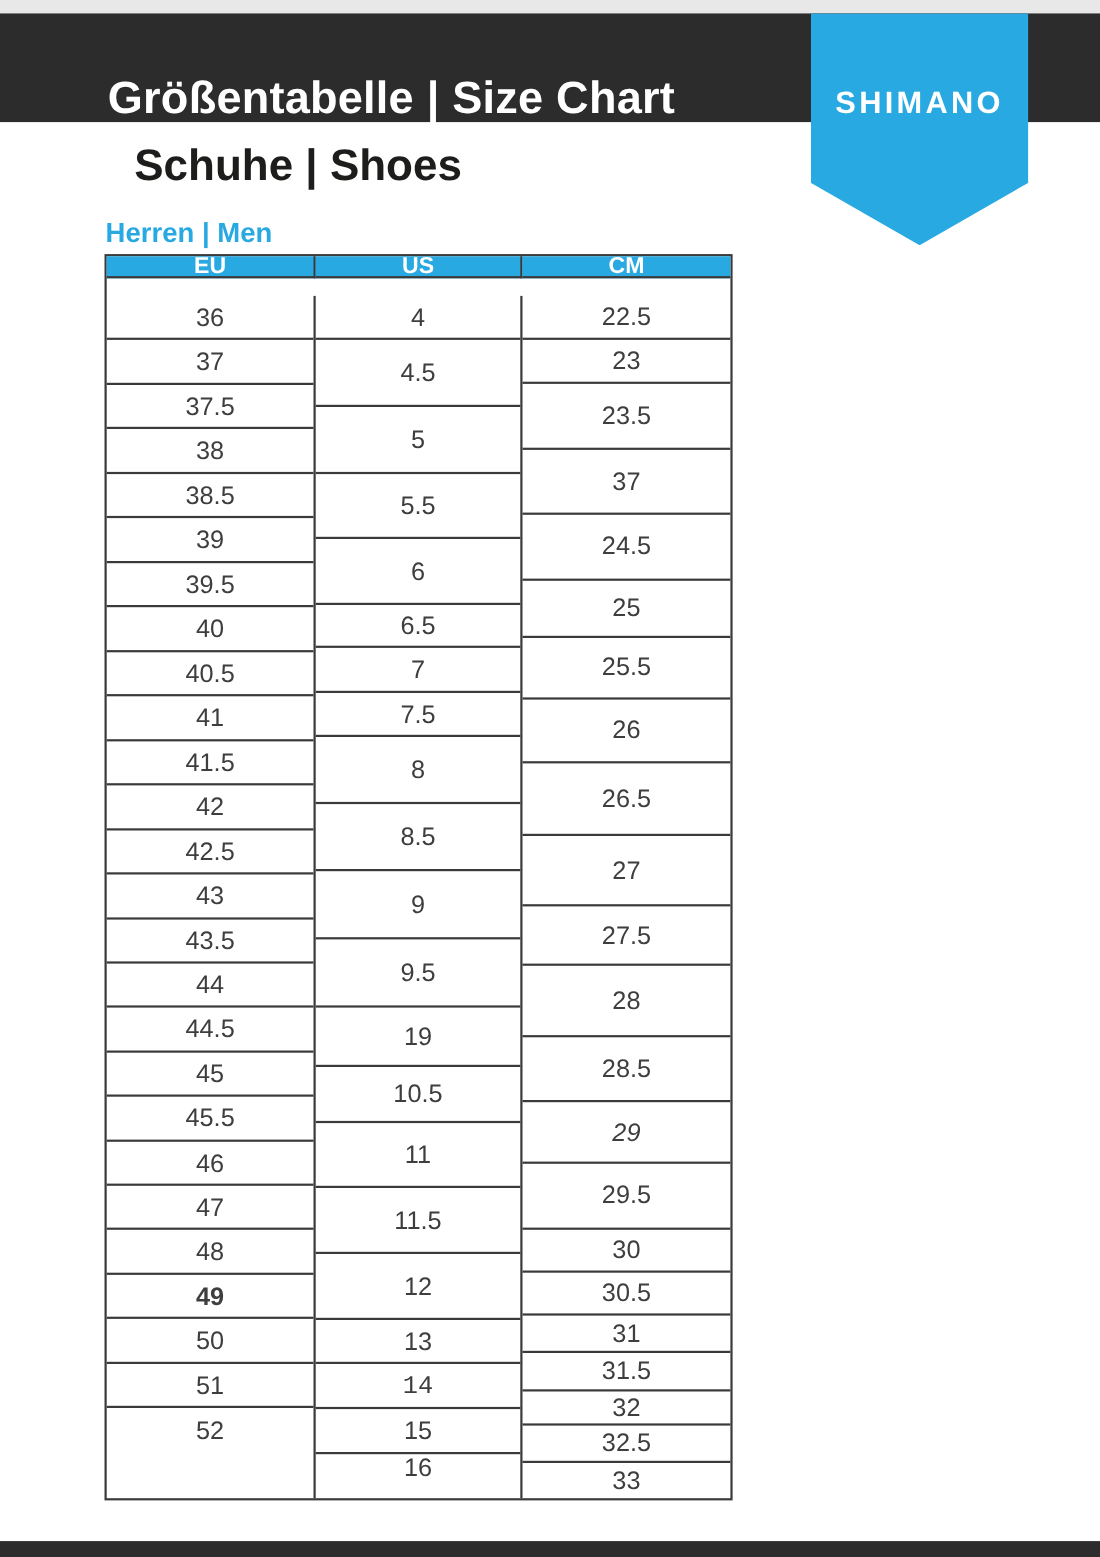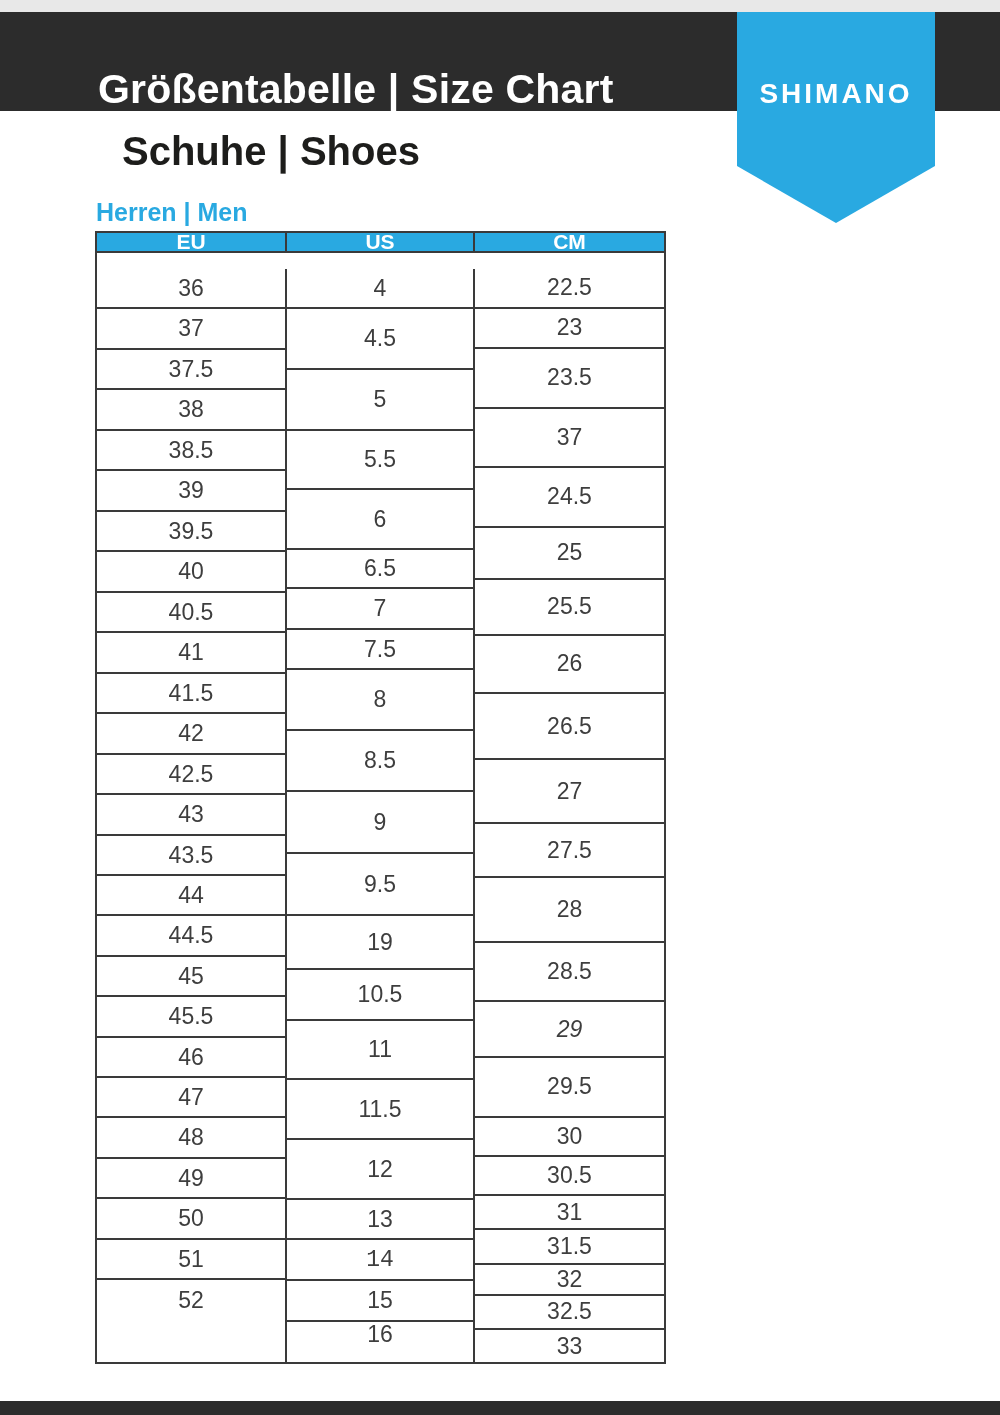--- a/index.html
+++ b/index.html
@@ -109,21 +109,21 @@
           <div class="cell" style="height: 40px;">42.5</div>
           <div class="cell" style="height: 41px;">43</div>
           <div class="cell" style="height: 40px;">43.5</div>
           <div class="cell" style="height: 40px;">44</div>
           <div class="cell" style="height: 41px;">44.5</div>
           <div class="cell" style="height: 40px;">45</div>
           <div class="cell" style="height: 41px;">45.5</div>
           <div class="cell" style="height: 40px;">46</div>
           <div class="cell" style="height: 40px;">47</div>
           <div class="cell" style="height: 41px;">48</div>
-          <div class="cell" style="height: 40px;">49</div>
+          <div class="cell" style="height: 40px; font-weight: bold;">49</div>
           <div class="cell" style="height: 41px;">50</div>
           <div class="cell" style="height: 40px;">51</div>
           <div class="cell" style="height: 41px;">52</div>
         </div>
         <div class="col col-us">
           <div class="cell" style="height: 40px;">4</div>
           <div class="cell" style="height: 61px;">4.5</div>
           <div class="cell" style="height: 61px;">5</div>
           <div class="cell" style="height: 59px;">5.5</div>
           <div class="cell" style="height: 60px;">6</div>

